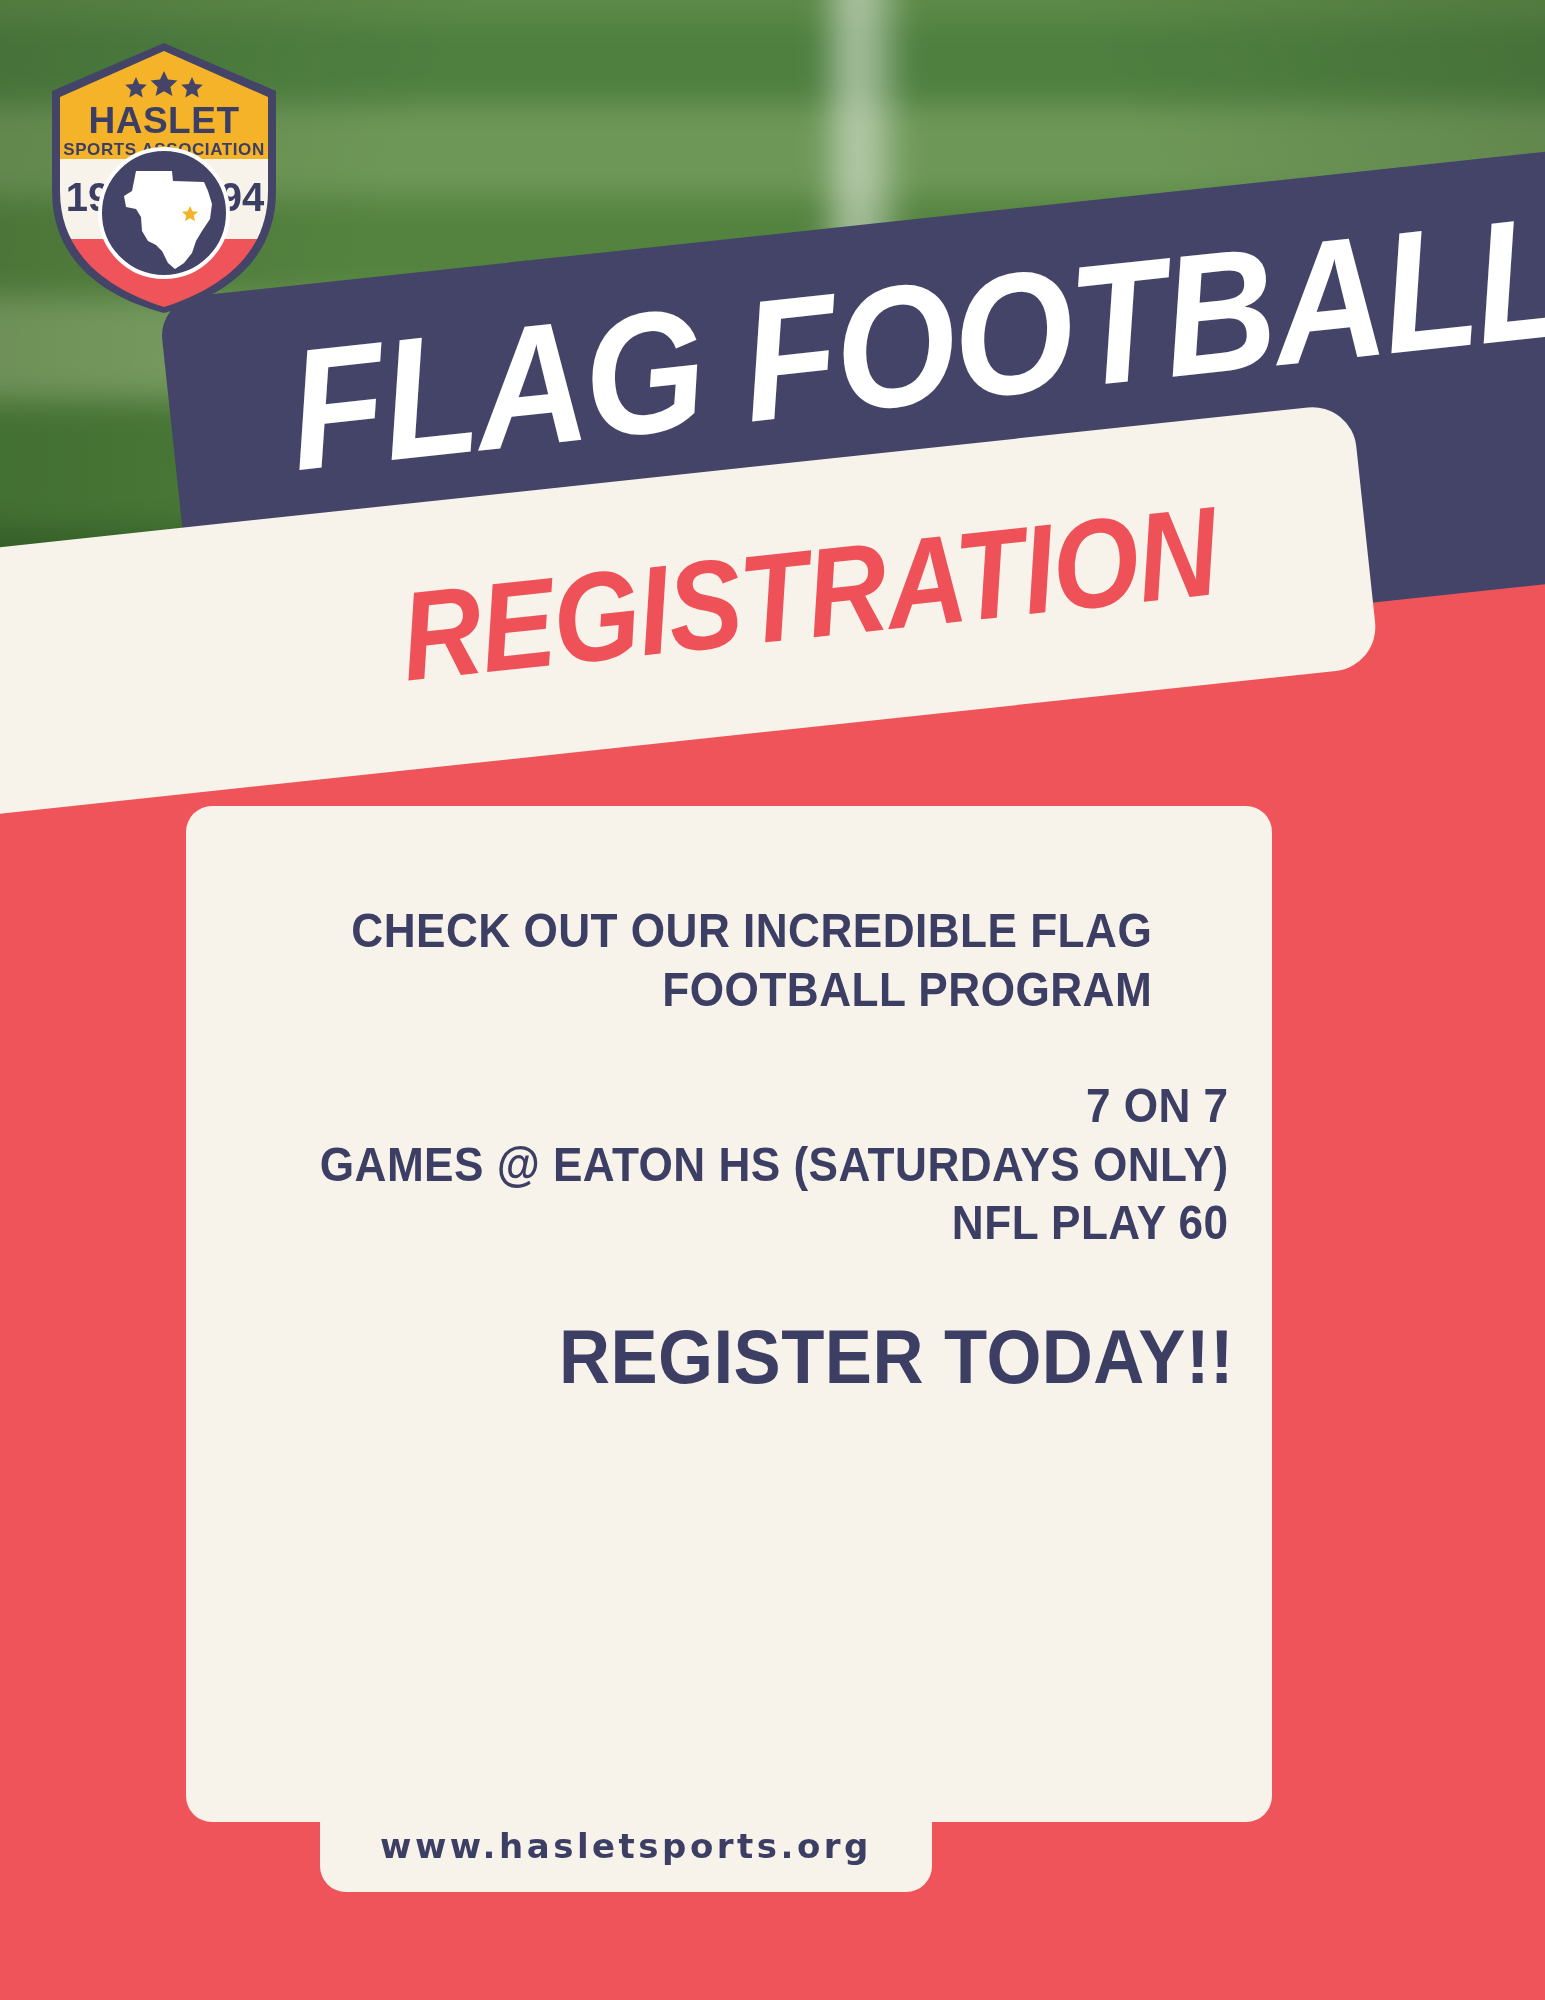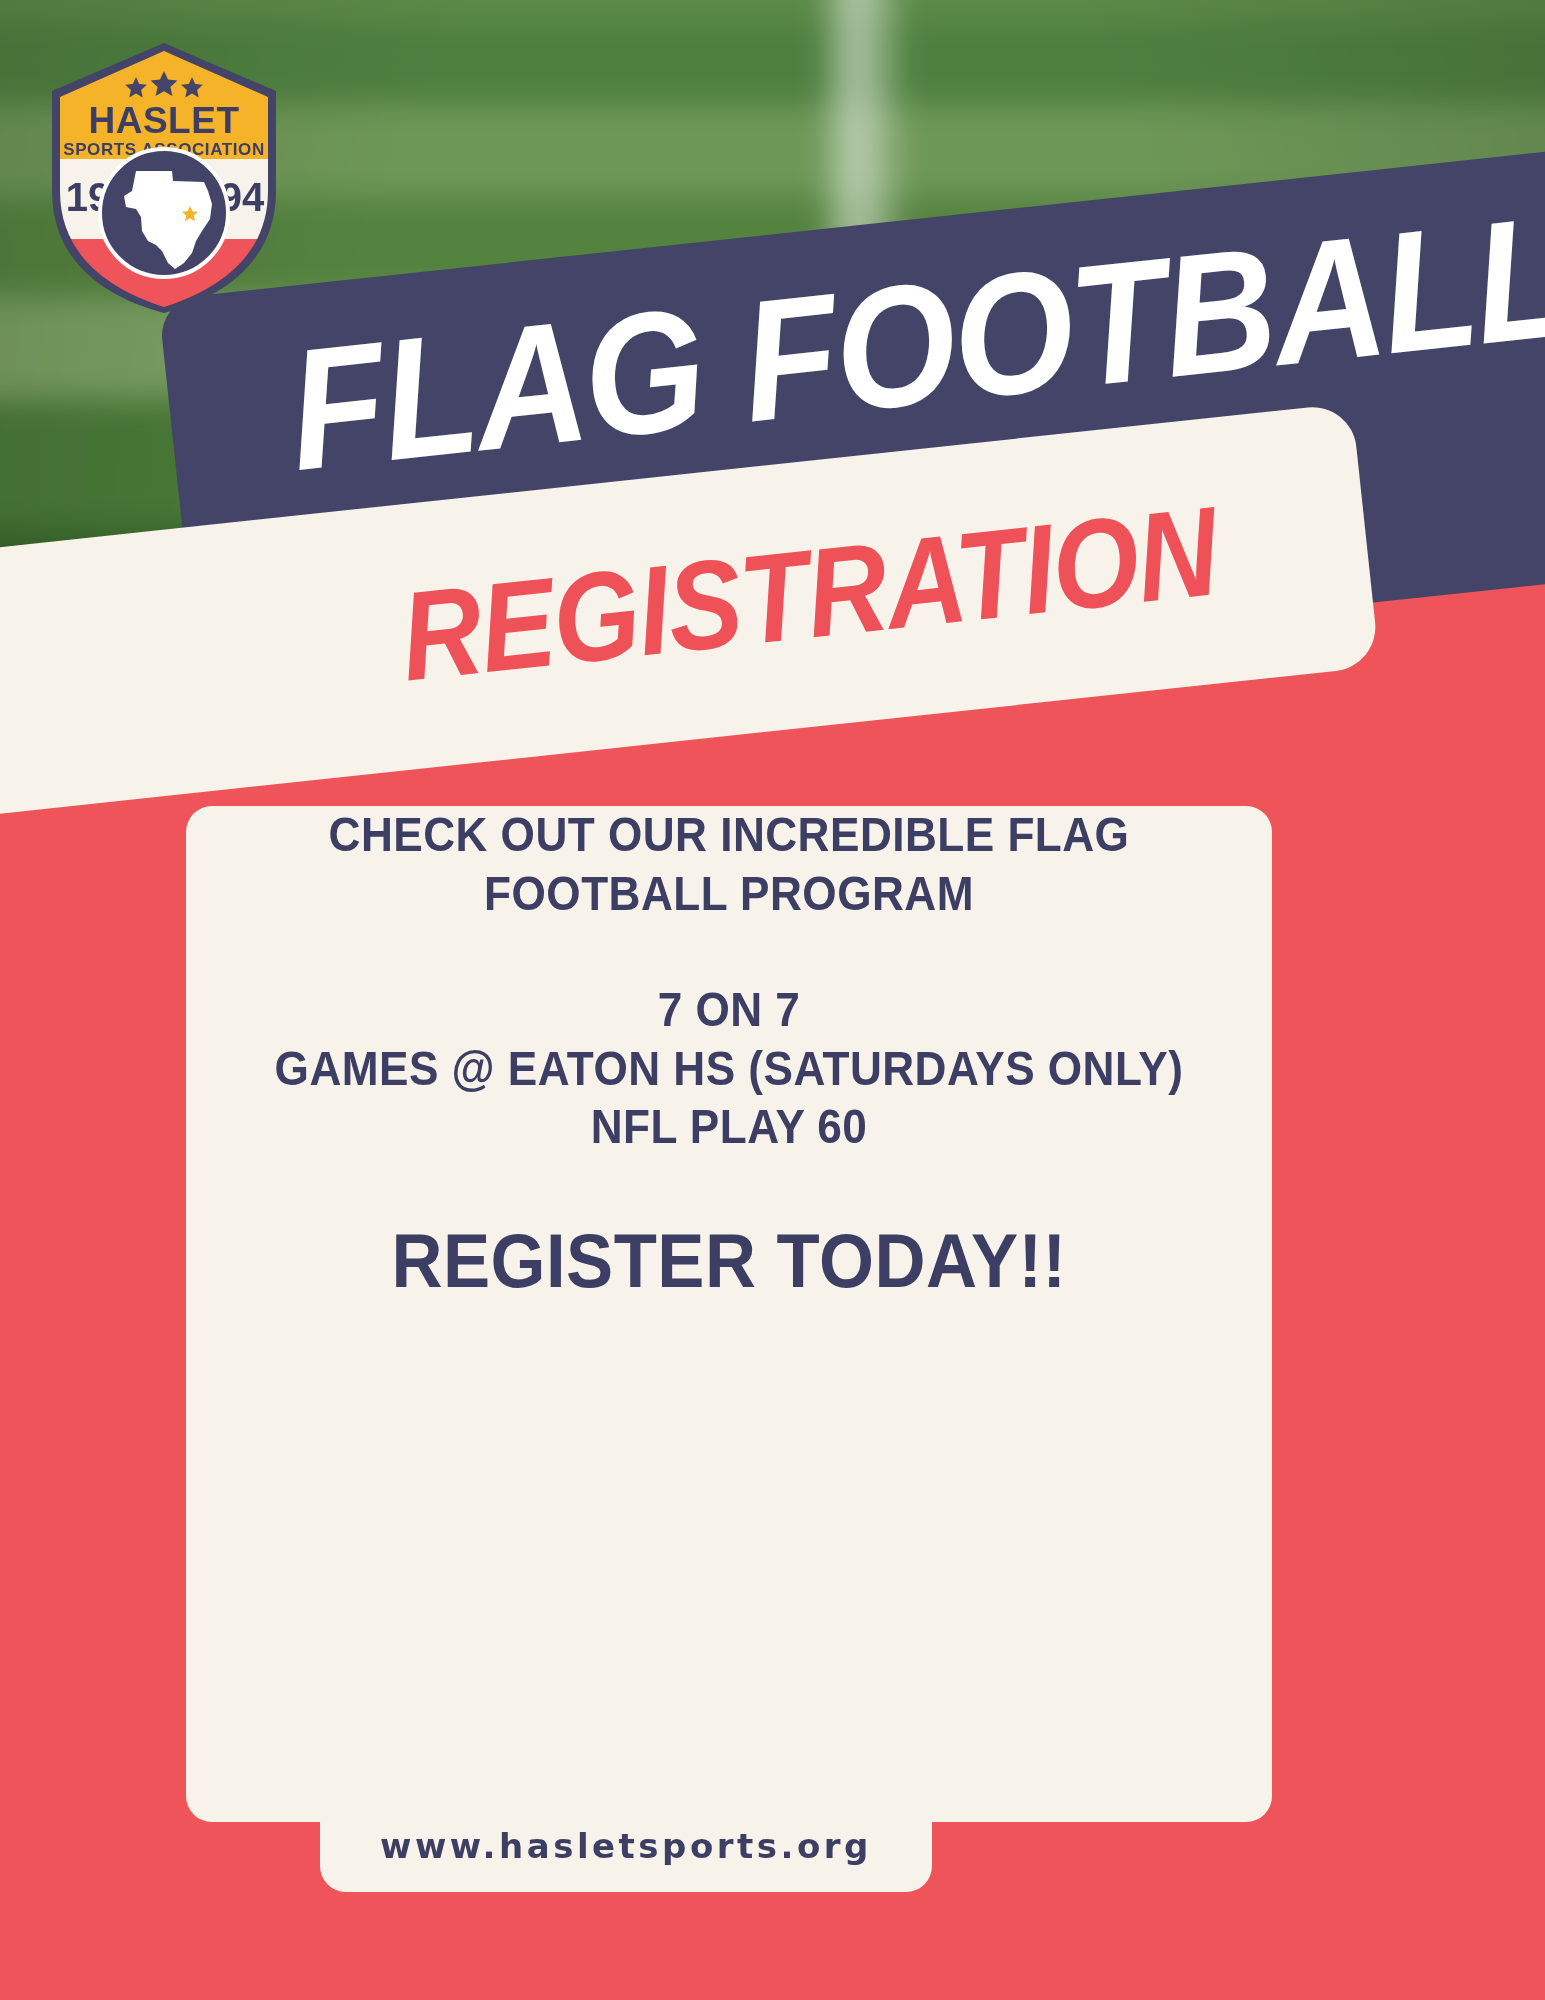--- a/index.html
+++ b/index.html
@@ -120,21 +120,22 @@
     white-space:nowrap;
   }
 
   
   .content-card{
     position:absolute;
     left:186px; top:806px;
     width:1086px; height:1016px;
     background:#f7f3ea;
     border-radius:26px;
-    text-align:center;
+    text-align:right;
+    padding-top:96px;
   }
   .url-card{
     position:absolute;
     left:320px; top:1410px;
     width:612px; height:482px;
     background:#f7f3ea;
     border-radius:26px;
   }
   .url-text{
     position:absolute;

